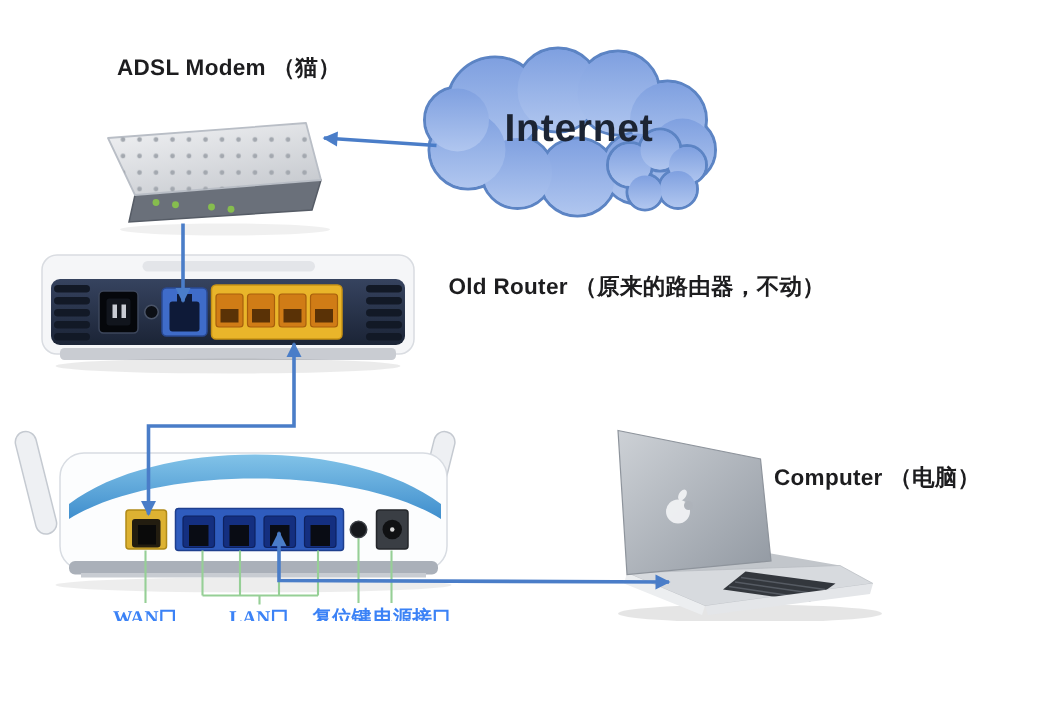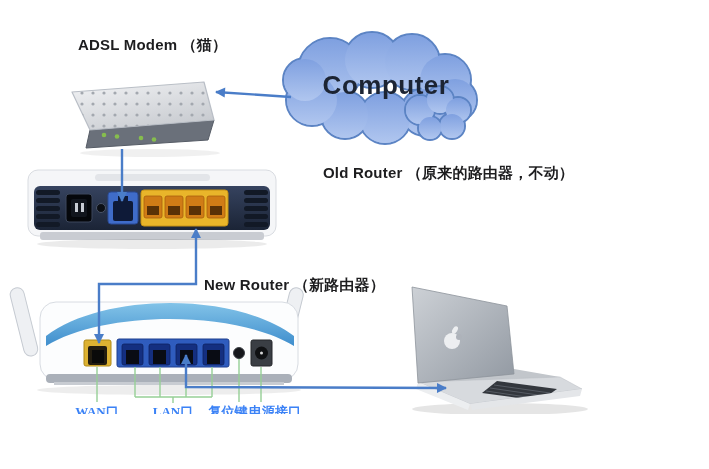--- a/index.html
+++ b/index.html
@@ -230,25 +230,25 @@
   <g stroke="#4a7dc8" stroke-width="2.4" fill="none">
     <path d="M291,97 L216,92" marker-end="url(#arrowBlue)"></path>
     <path d="M122,149 L122,201" marker-end="url(#arrowBlue)"></path>
     <path d="M196,229 L196,284 L99,284 L99,343" marker-start="url(#arrowBlue)" marker-end="url(#arrowBlue)"></path>
     <path d="M186,355 L186,387 L446,388" marker-start="url(#arrowBlue)" marker-end="url(#arrowBlue)"></path>
   </g>
 </svg>
 
   <div class="caption" style="left:78px;top:36px;">ADSL Modem （猫）</div>
 
-  <div class="cloud-word">Computer</div>
-
-
-  <div class="caption" style="left:299px;top:164px;margin-left:24px;">Old Router （原来的路由器，不动）</div>
-
-  <div class="caption" style="left:204px;top:276px;">New Router （新路由器）</div>
-
+  <div class="cloud-word">Internet</div>
+
+
+  <div class="caption" style="left:299px;top:182px;">Old Router （原来的路由器，不动）</div>
+
+
+  <div class="caption" style="left:516px;top:309px;">Computer （电脑）</div>
 
   <div class="port-label" style="left:66px;">WAN口</div>
   <div class="port-label" style="left:142px;">LAN口</div>
   <div class="port-label" style="left:197px;">复位键</div>
   <div class="port-label" style="left:244px;">电源接口</div>
 </div>
 
 </body></html>

